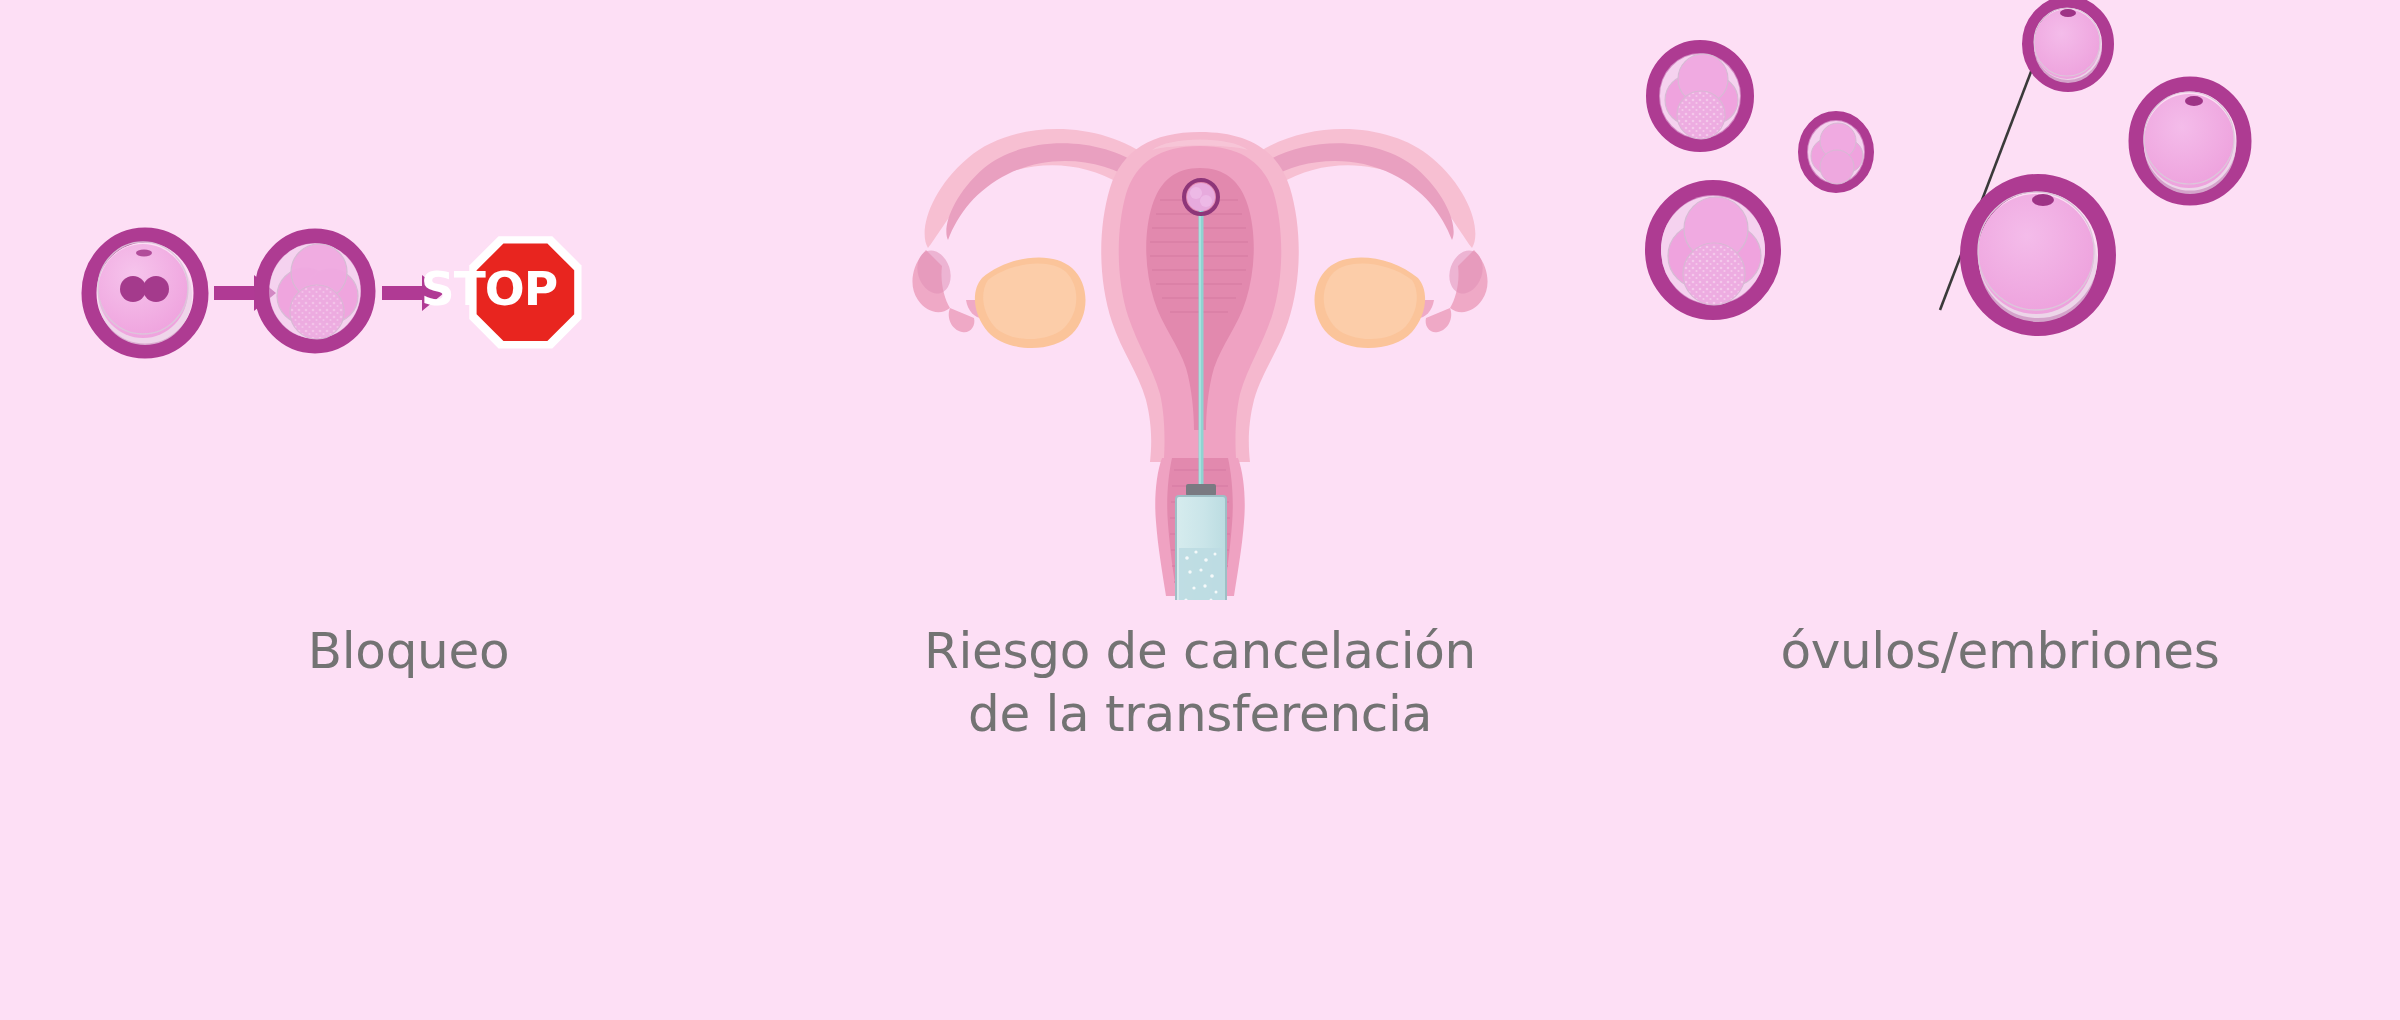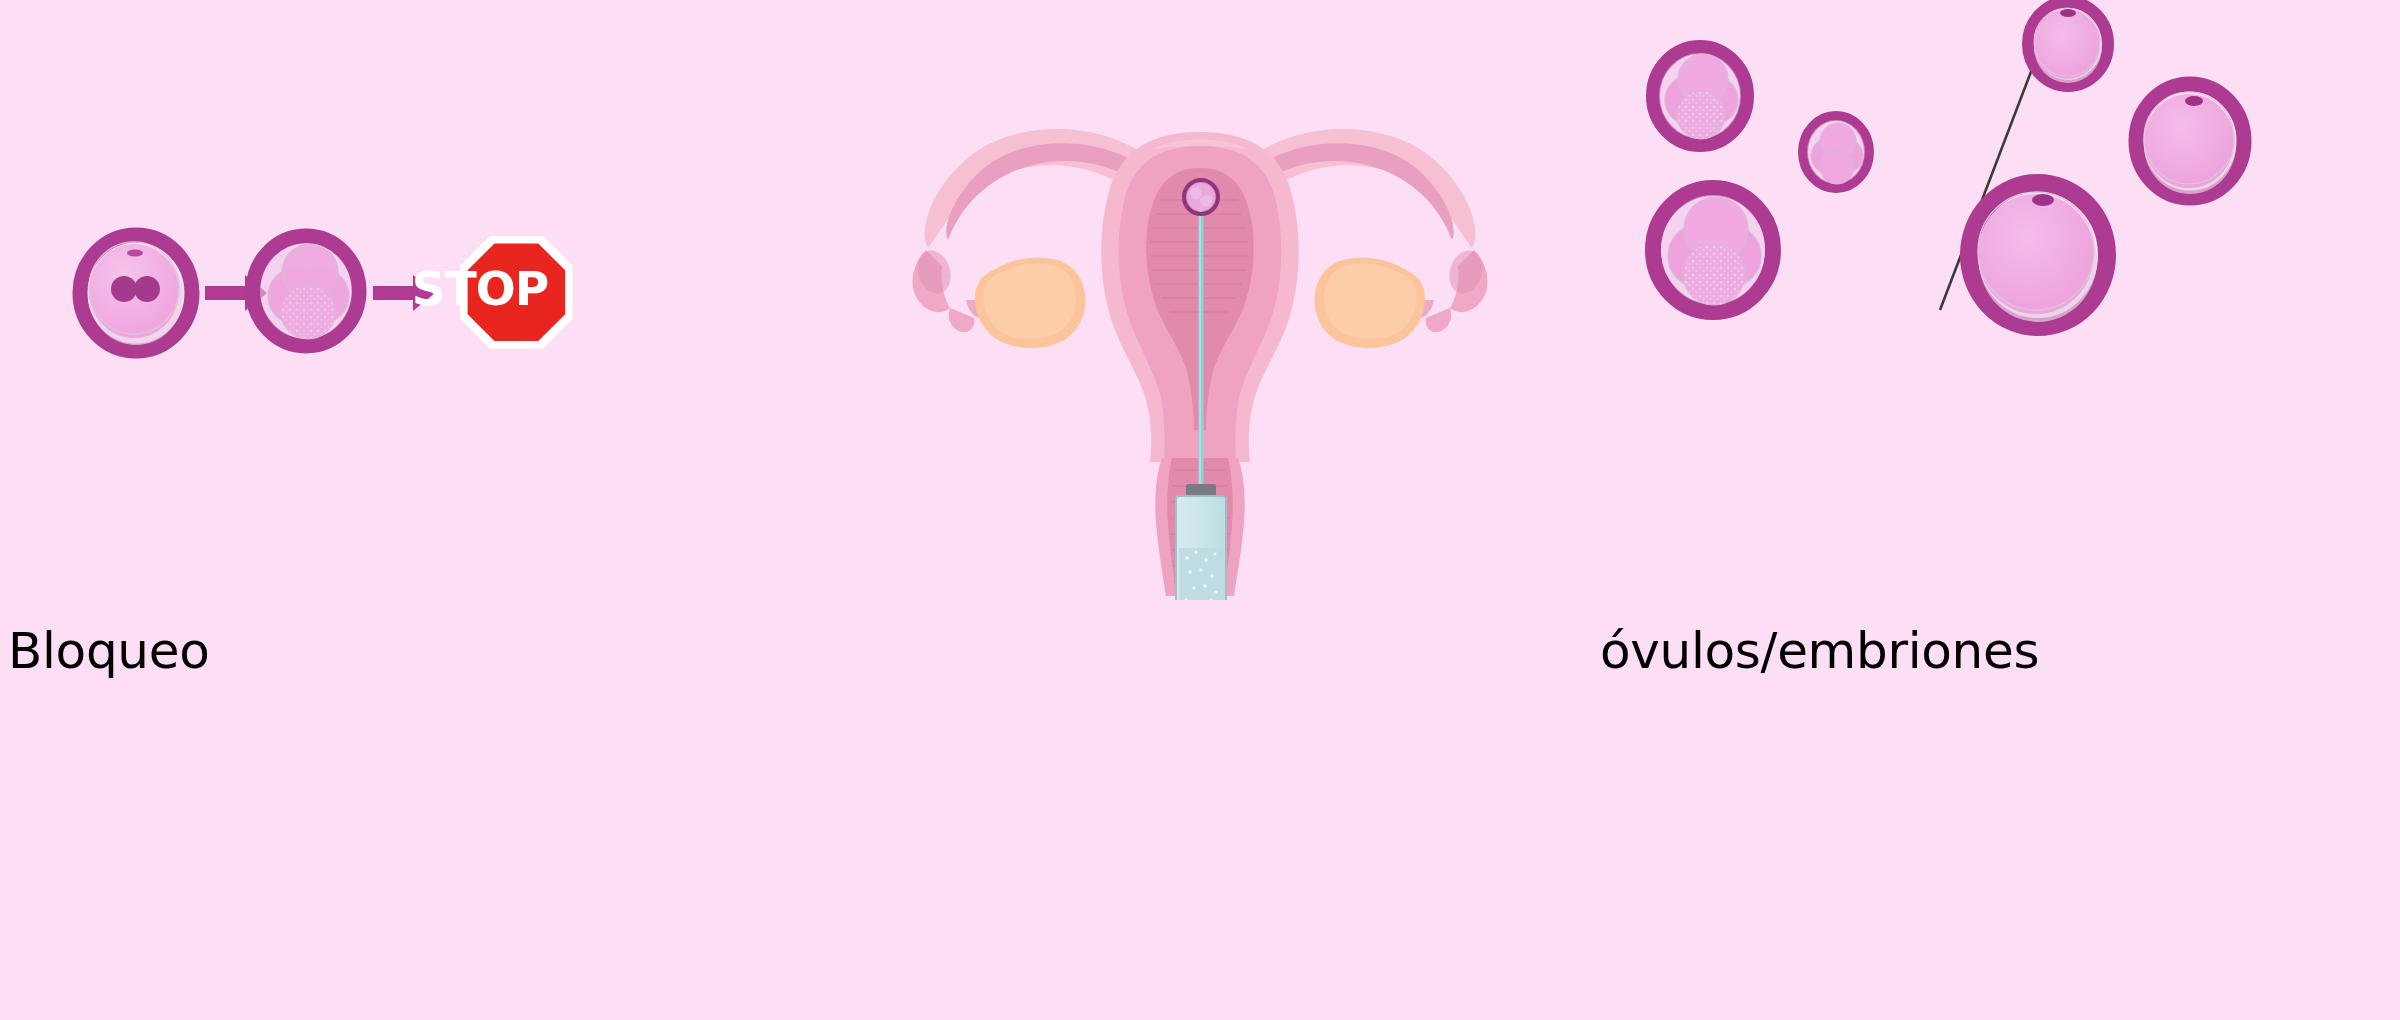--- a/index.html
+++ b/index.html
@@ -24,36 +24,37 @@
   .panel {
     position: absolute;
     top: 0;
     height: 1020px;
     display: flex;
     flex-direction: column;
     align-items: center;
     justify-content: flex-start;
   }
 
-  .panel-1 { left: 8px;    width: 800px; }
+  .panel-1 { left: 0px;    width: 800px; padding-left: 17px; }
   .panel-2 { left: 800px;  width: 800px; }
   .panel-3 { left: 1600px; width: 800px; }
 
   .art {
     position: relative;
     width: 100%;
     height: 600px;
   }
 
   .caption {
     position: absolute;
     top: 620px;
     left: 0;
     width: 100%;
-    color: #000000;
+    text-align: center;
+    color: #737373;
     font-family: "DejaVu Sans", sans-serif;
     font-size: 50px;
     line-height: 1.25;
     font-weight: 400;
     letter-spacing: -0.3px;
   }
   .caption .line { display: block; }
 </style>
 </head>
 <body>
@@ -253,20 +254,24 @@
             <circle cx="405" cy="586" r="1.7"></circle>
               <circle cx="416" cy="592" r="1.5"></circle>
             <circle cx="386" cy="600" r="1.6"></circle>
               <circle cx="399" cy="604" r="1.7"></circle>
             <circle cx="411" cy="600" r="1.5"></circle>
           </g>
           <rect x="364" y="614" width="74" height="11" rx="3" fill="#7A7A82"></rect>
         </g>
       </svg>
     </div>
+    <div class="caption">
+      <span class="line">Riesgo de cancelación</span>
+      <span class="line">de la transferencia</span>
+    </div>
   </div>
 
   <div class="panel panel-3">
     <div class="art">
       <svg width="800" height="600" viewBox="0 0 800 600" xmlns="http://www.w3.org/2000/svg">
         <defs>
           <pattern id="granules3" width="7" height="7" patternUnits="userSpaceOnUse">
             <rect width="7" height="7" fill="#EDB1E3"></rect>
             <circle cx="2" cy="2" r="1.3" fill="#F8DCF3"></circle>
             <circle cx="5.5" cy="5" r="1.1" fill="#F8DCF3"></circle>

